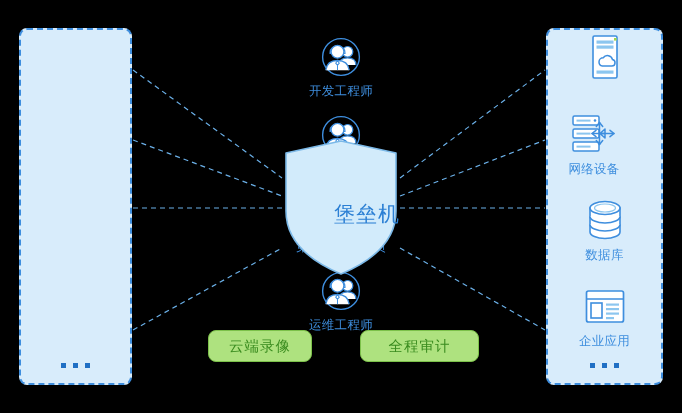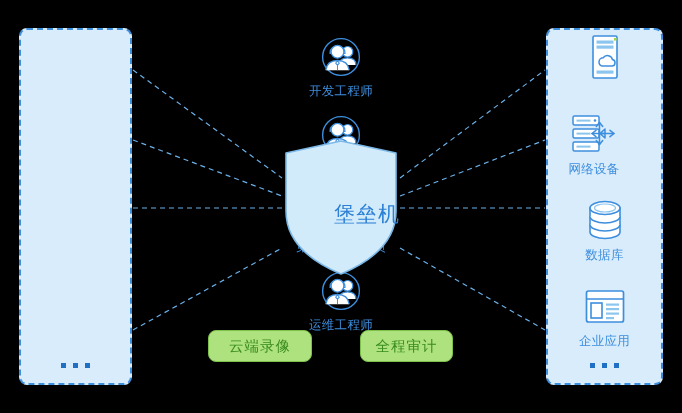--- a/index.html
+++ b/index.html
@@ -103,21 +103,21 @@
     border-radius: 8px;
     color: #3a8c1f;
     font-size: 14.5px;
     letter-spacing: 1px;
     display: flex;
     align-items: center;
     justify-content: center;
     box-sizing: border-box;
   }
   #pill-recording { left: 208px; top: 330px; width: 104px; }
-  #pill-audit     { left: 360px; top: 330px; width: 93px; }
+  #pill-audit     { left: 360px; top: 330px; width: 119px; }
 </style>
 </head>
 <body>
 
 <div id="canvas">
 
   <svg id="connectors" viewBox="0 0 682 413" xmlns="http://www.w3.org/2000/svg">
     <g stroke="#6bb0e8" stroke-width="1.2" stroke-dasharray="5 4" fill="none">
 
       <line x1="133" y1="70" x2="282" y2="178"></line>

